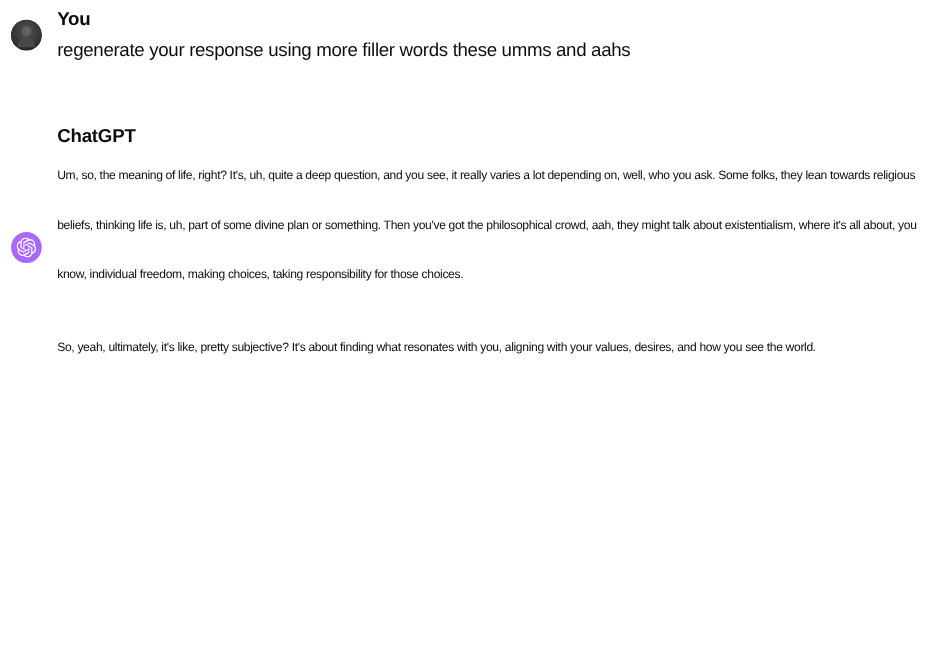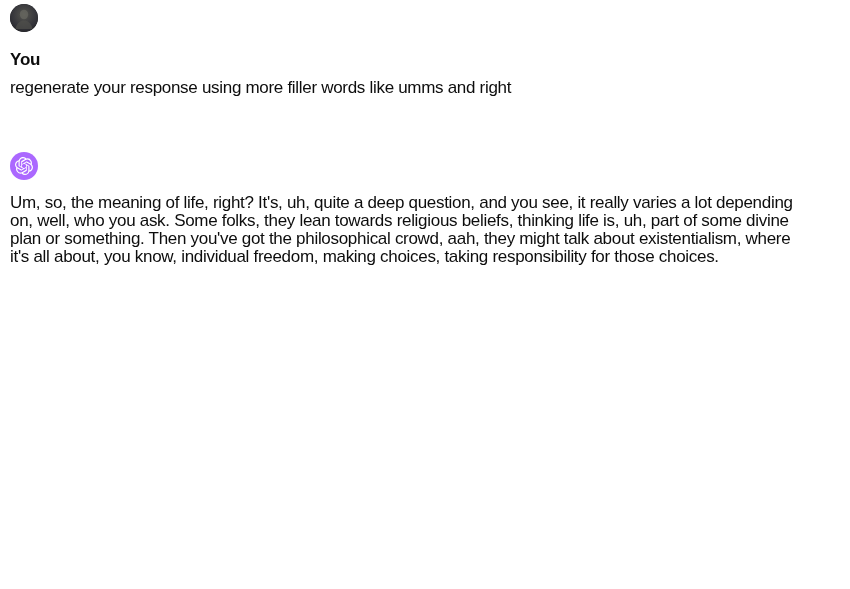--- a/index.html
+++ b/index.html
@@ -9,23 +9,22 @@
     background: #ffffff;
     overflow: hidden;
     font-family: "Liberation Sans", sans-serif;
     color: #0d0d0d;
   }
   .chat {
     padding: 4px 10px 0 10px;
   }
   .message {
     display: flex;
-    align-items: flex-start;
+    align-items: center;
     gap: 14px;
-    flex-direction: column;
   }
   .message.assistant {
     margin-top: 50px;
   }
   .avatar {
     flex: 0 0 28px;
     width: 28px;
     height: 28px;
     border-radius: 50%;
     overflow: hidden;
@@ -48,22 +47,22 @@
     font-weight: 700;
     line-height: 28px;
     letter-spacing: -0.2px;
   }
   .utext {
     font-size: 17px;
     line-height: 28px;
     letter-spacing: -0.3px;
   }
   .content p {
-    font-size: 17px;
-    line-height: 18px;
+    font-size: 11px;
+    line-height: 45px;
     letter-spacing: -0.3px;
     margin: 0 0 21px 0;
   }
   .content p:last-child {
     margin-bottom: 0;
   }
 </style>
 </head>
 <body>
 
@@ -79,28 +78,30 @@
             <stop offset="100%" stop-color="#1d1d20"></stop>
           </radialGradient>
         </defs>
         <circle cx="14" cy="14" r="14" fill="url(#uav)"></circle>
         <ellipse cx="14" cy="10.5" rx="4.2" ry="4.8" fill="#6b6b64" opacity="0.65"></ellipse>
         <path d="M5.5 25c1.2-6.2 5-8.4 8.5-8.4s7.3 2.2 8.5 8.4z" fill="#50504b" opacity="0.7"></path>
       </svg>
     </div>
     <div class="content">
       <div class="author">You</div>
-      <div class="utext">regenerate your response using more filler words like umms and right</div>
+      <div class="utext">regenerate your response using more filler words these umms and aahs</div>
     </div>
   </div>
 
   <div class="message assistant">
     <div class="avatar gpt-avatar">
       <svg viewBox="0 0 24 24" width="18" height="18" fill="#ffffff" aria-hidden="true">
         <path d="M22.2819 9.8211a5.9847 5.9847 0 0 0-.5157-4.9108 6.0462 6.0462 0 0 0-6.5098-2.9A6.0651 6.0651 0 0 0 4.9807 4.1818a5.9847 5.9847 0 0 0-3.9977 2.9 6.0462 6.0462 0 0 0 .7427 7.0966 5.98 5.98 0 0 0 .511 4.9107 6.051 6.051 0 0 0 6.5146 2.9001A5.9847 5.9847 0 0 0 13.2599 24a6.0557 6.0557 0 0 0 5.7718-4.2058 5.9894 5.9894 0 0 0 3.9977-2.9001 6.0557 6.0557 0 0 0-.7475-7.073zm-9.022 12.6081a4.4755 4.4755 0 0 1-2.8764-1.0408l.1419-.0804 4.7783-2.7582a.7948.7948 0 0 0 .3927-.6813v-6.7369l2.02 1.1686a.071.071 0 0 1 .038.052v5.5826a4.504 4.504 0 0 1-4.4945 4.4944zm-9.6607-4.1254a4.4708 4.4708 0 0 1-.5346-3.0137l.142.0852 4.783 2.7582a.7712.7712 0 0 0 .7806 0l5.8428-3.3685v2.3324a.0804.0804 0 0 1-.0332.0615L9.74 19.9502a4.4992 4.4992 0 0 1-6.1408-1.6464zM2.3408 7.8956a4.485 4.485 0 0 1 2.3655-1.9728V11.6a.7664.7664 0 0 0 .3879.6765l5.8144 3.3543-2.0201 1.1685a.0757.0757 0 0 1-.071 0l-4.8303-2.7865A4.504 4.504 0 0 1 2.3408 7.8956zm16.5963 3.8558L13.1038 8.364 15.1192 7.2a.0757.0757 0 0 1 .071 0l4.8303 2.7913a4.4944 4.4944 0 0 1-.6765 8.1042v-5.6772a.79.79 0 0 0-.407-.667zm2.0107-3.0231l-.142-.0852-4.7735-2.7818a.7759.7759 0 0 0-.7854 0L9.409 9.2297V6.8974a.0662.0662 0 0 1 .0284-.0615l4.8303-2.7866a4.4992 4.4992 0 0 1 6.6802 4.66zM8.3065 12.863l-2.02-1.1638a.0804.0804 0 0 1-.038-.0567V6.0742a4.4992 4.4992 0 0 1 7.3757-3.4537l-.142.0805L8.704 5.459a.7948.7948 0 0 0-.3927.6813zm1.0976-2.3654l2.602-1.4998 2.6069 1.4998v2.9994l-2.5974 1.4997-2.6067-1.4997z"></path>
       </svg>
     </div>
     <div class="content">
+      <div class="author">ChatGPT</div>
       <p>Um, so, the meaning of life, right? It's, uh, quite a deep question, and you see, it really varies a lot depending on, well, who you ask. Some folks, they lean towards religious beliefs, thinking life is, uh, part of some divine plan or something. Then you've got the philosophical crowd, aah, they might talk about existentialism, where it's all about, you know, individual freedom, making choices, taking responsibility for those choices.</p>
+      <p>So, yeah, ultimately, it's like, pretty subjective? It's about finding what resonates with you, aligning with your values, desires, and how you see the world.</p>
     </div>
   </div>
 
 </div>
 
 </body></html>

